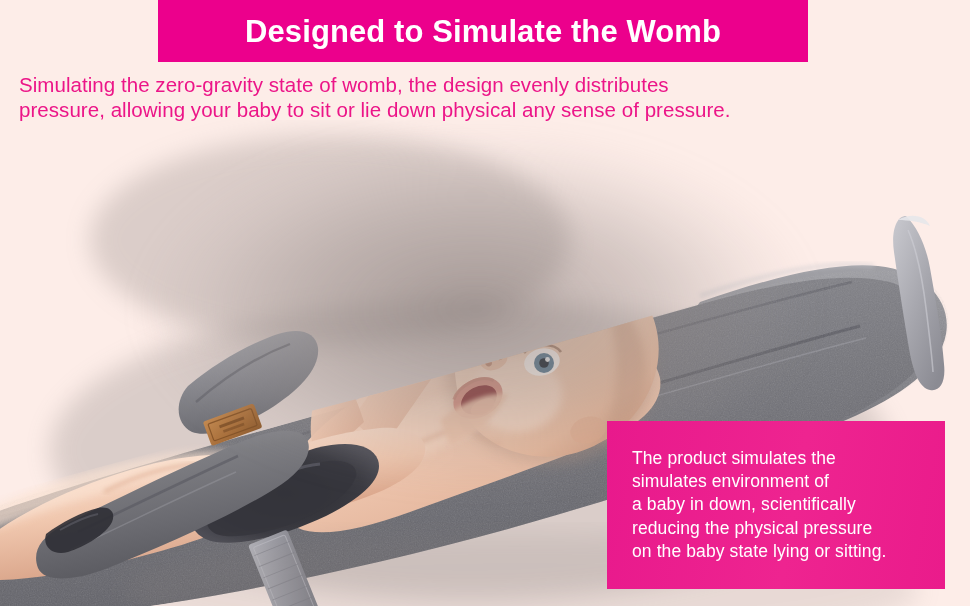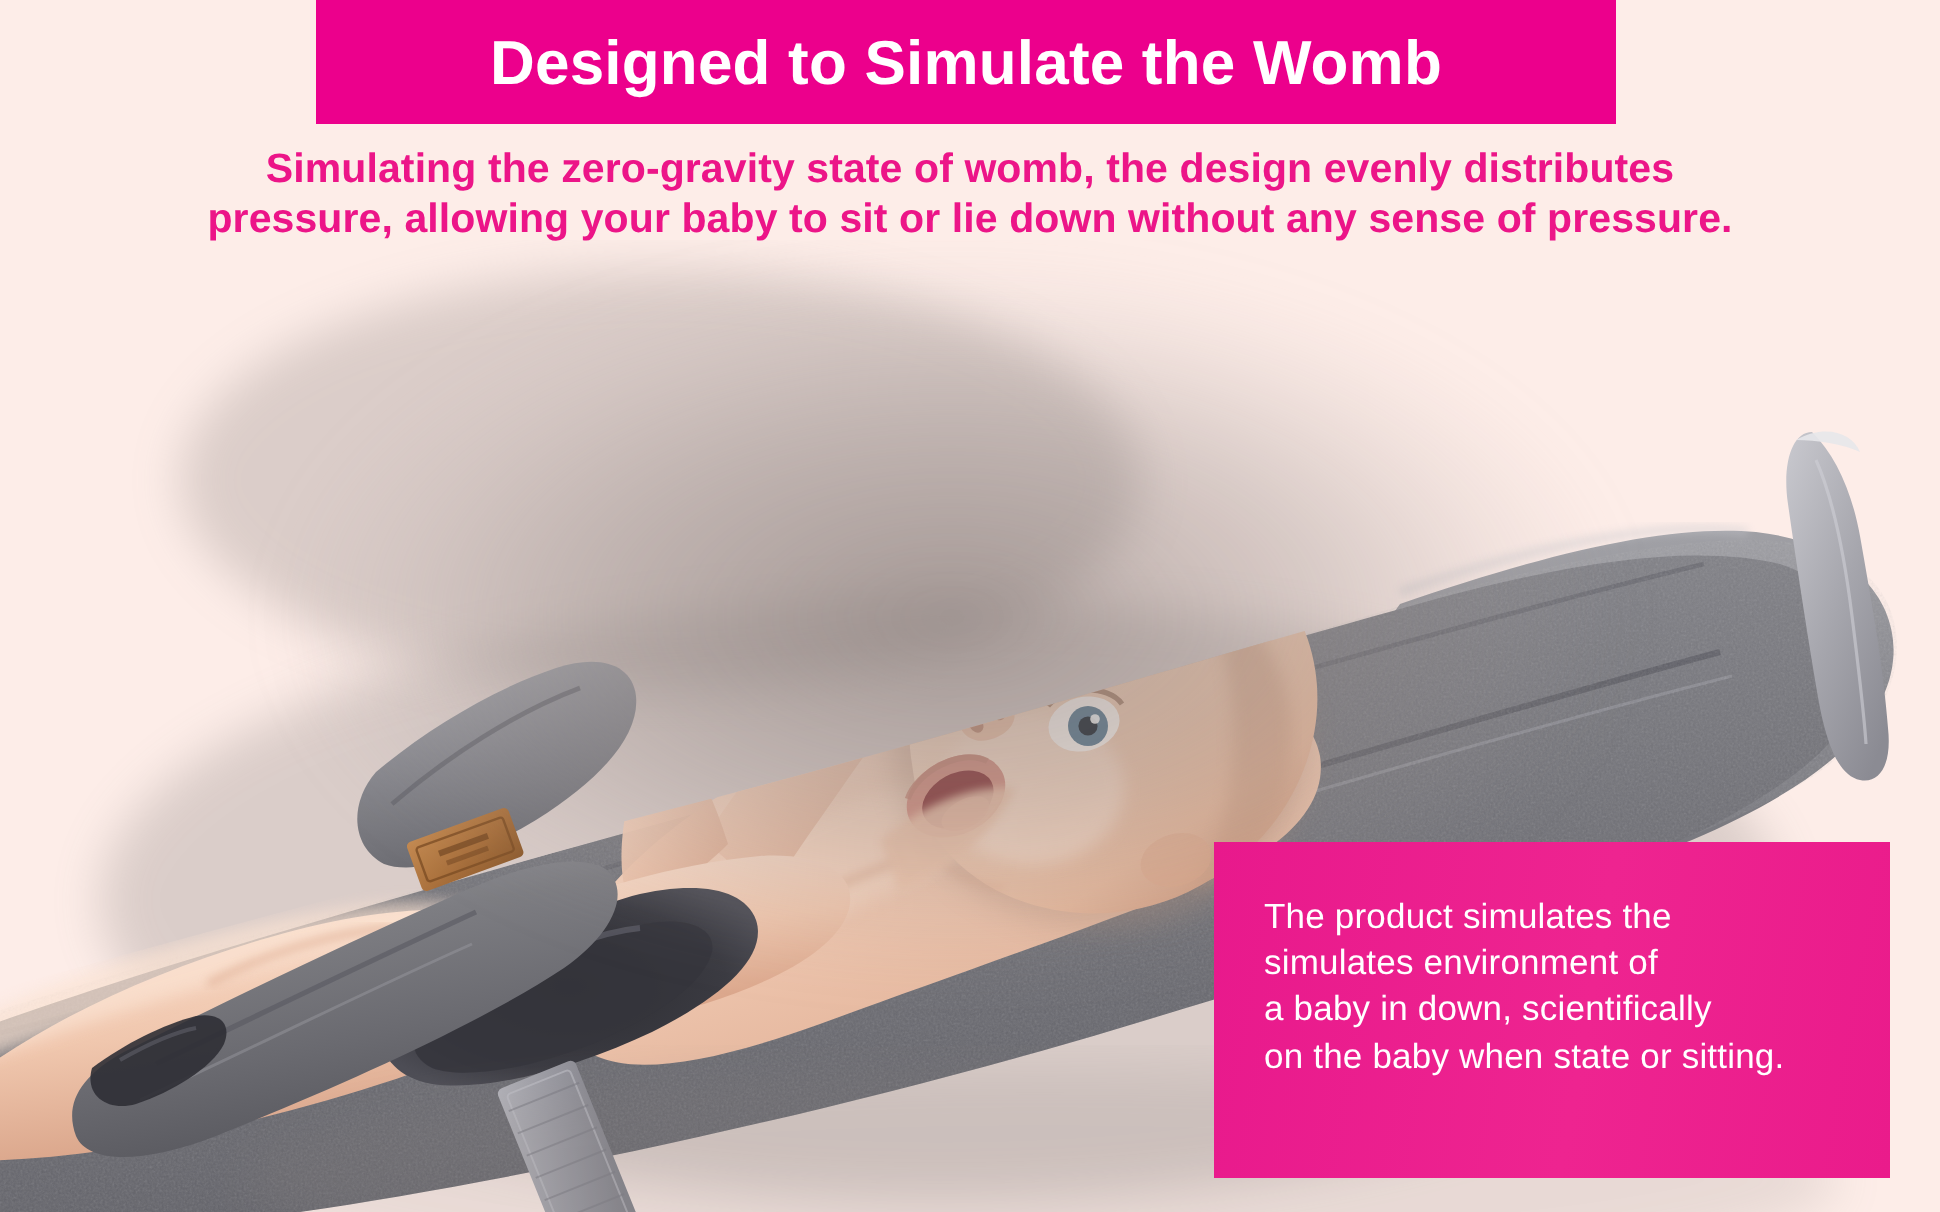--- a/index.html
+++ b/index.html
@@ -53,27 +53,28 @@
     letter-spacing: 0.1px;
     line-height: 1;
     white-space: nowrap;
   }
 
   
   #subtitle {
     position: absolute;
     left: 0; top: 72px;
     width: 970px;
-    text-align: center;
+    text-align: left;
     z-index: 5;
     color: #EC1588;
     font-size: 20.5px;
-    font-weight: bold;
+    font-weight: normal;
     line-height: 25px;
     letter-spacing: 0.05px;
+    padding-left: 19px;
   }
   #subtitle .sub-line { display: block; white-space: nowrap; }
 
   
   #callout {
     position: absolute;
     left: 607px; top: 421px;
     width: 338px; height: 168px;
     background: linear-gradient(100deg, #E8198C 0%, #EE2490 55%, #EA1B8B 100%);
     z-index: 6;
@@ -394,23 +395,24 @@
       <ellipse cx="520" cy="470" rx="400" ry="56" fill="#8d8583" opacity="0.18" filter="url(#soft12)"></ellipse>
     </svg>
   </div>
 
   <div id="title-banner">
     <span class="title-text">Designed to Simulate the Womb</span>
   </div>
 
   <div id="subtitle">
     <span class="sub-line">Simulating the zero-gravity state of womb, the design evenly distributes</span>
-    <span class="sub-line">pressure, allowing your baby to sit or lie down without any sense of pressure.</span>
+    <span class="sub-line">pressure, allowing your baby to sit or lie down physical any sense of pressure.</span>
   </div>
 
   <div id="callout">
     <span class="callout-line">The product simulates the</span>
     <span class="callout-line">simulates environment of</span>
     <span class="callout-line">a baby in down, scientifically</span>
-    <span class="callout-line">on the baby when state or sitting.</span>
+    <span class="callout-line">reducing the physical pressure</span>
+    <span class="callout-line">on the baby state lying or sitting.</span>
   </div>
 
 </div>
 
 </body></html>

